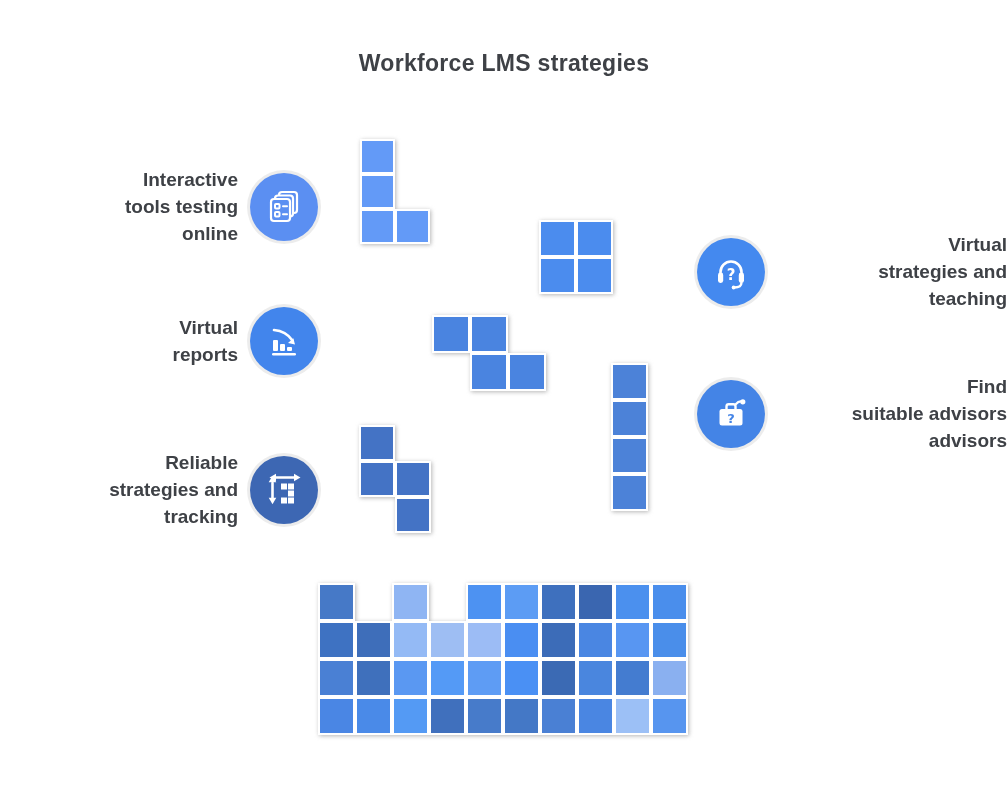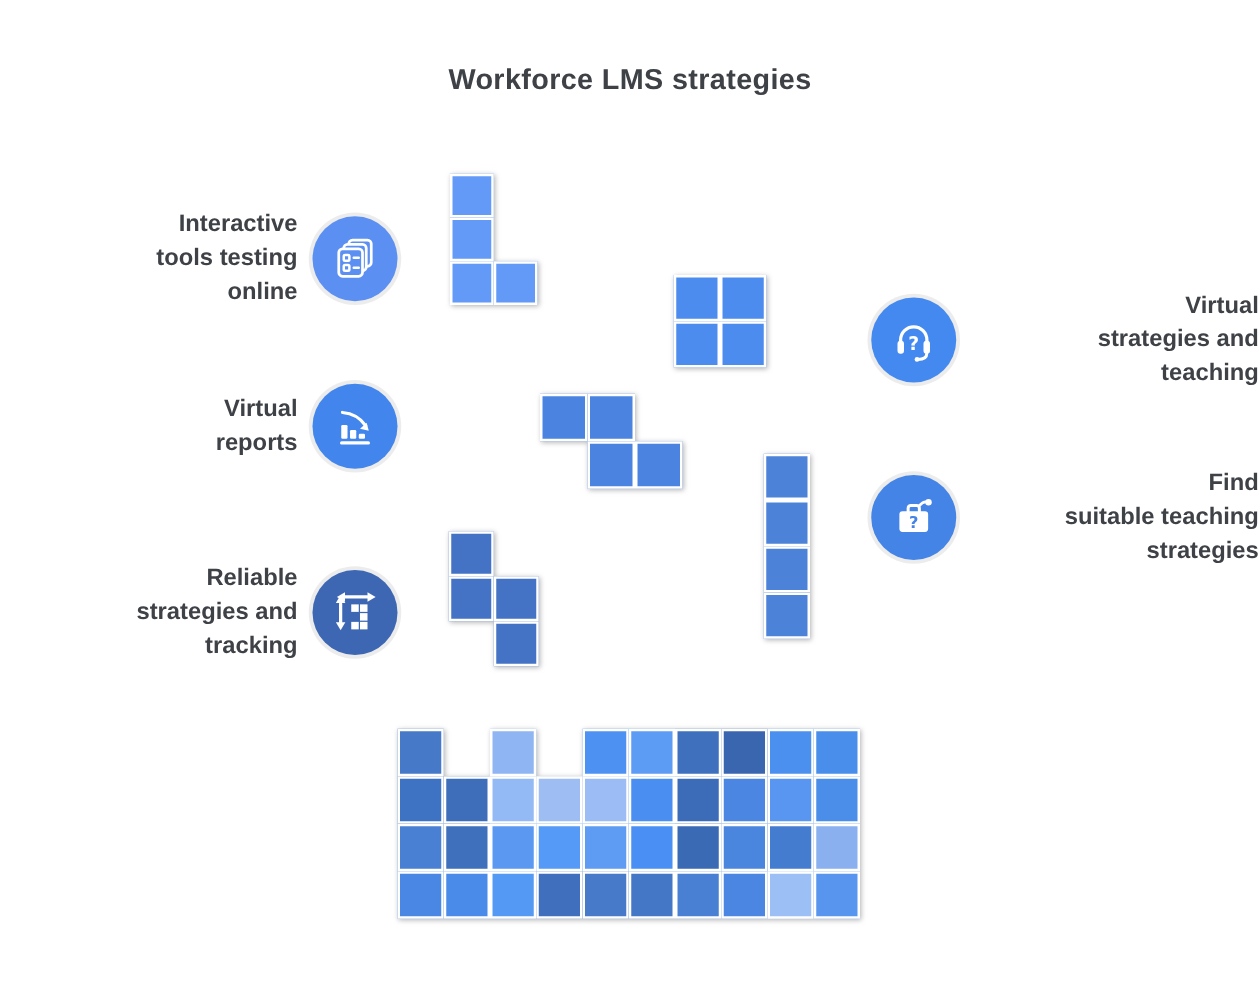--- a/index.html
+++ b/index.html
@@ -130,22 +130,22 @@
       <svg viewBox="0 0 48 48">
         <path d="M19.5,19.5 v-3 a2.2,2.2 0 0 1 2.2,-2.2 h4.6 a2.2,2.2 0 0 1 2.2,2.2 v3" stroke="#fff" stroke-width="2.4" fill="none"></path>
         <rect x="12.5" y="19" width="23" height="16.5" rx="2.5" fill="#fff"></rect>
         <text x="24" y="32.5" text-anchor="middle" font-size="13" font-weight="bold" fill="currentColor" font-family="'DejaVu Sans',sans-serif">?</text>
         <path d="M28.5,14.5 q3.5,-4 6.5,-2.8" stroke="#fff" stroke-width="2.2" fill="none" stroke-linecap="round"></path>
         <circle cx="35.8" cy="11.8" r="2.6" fill="#fff"></circle>
       </svg>
     </div>
     <div class="lines">
       <div>Find</div>
-      <div>suitable teaching</div>
-      <div>strategies</div>
+      <div>suitable advisors</div>
+      <div>advisors</div>
     </div>
   </div>
 
   <div id="tetris-layer">
       <div class="piece" style="left: 360px; top: 139px;">
         <div class="cell" style="left: 0px; top: 0px; width: 35px; height: 35px; background: rgb(99, 154, 247);"></div>
         <div class="cell" style="left: 0px; top: 35px; width: 35px; height: 35px; background: rgb(99, 154, 247);"></div>
         <div class="cell" style="left: 0px; top: 70px; width: 35px; height: 35px; background: rgb(99, 154, 247);"></div>
         <div class="cell" style="left: 35px; top: 70px; width: 35px; height: 35px; background: rgb(99, 154, 247);"></div>
       </div>

